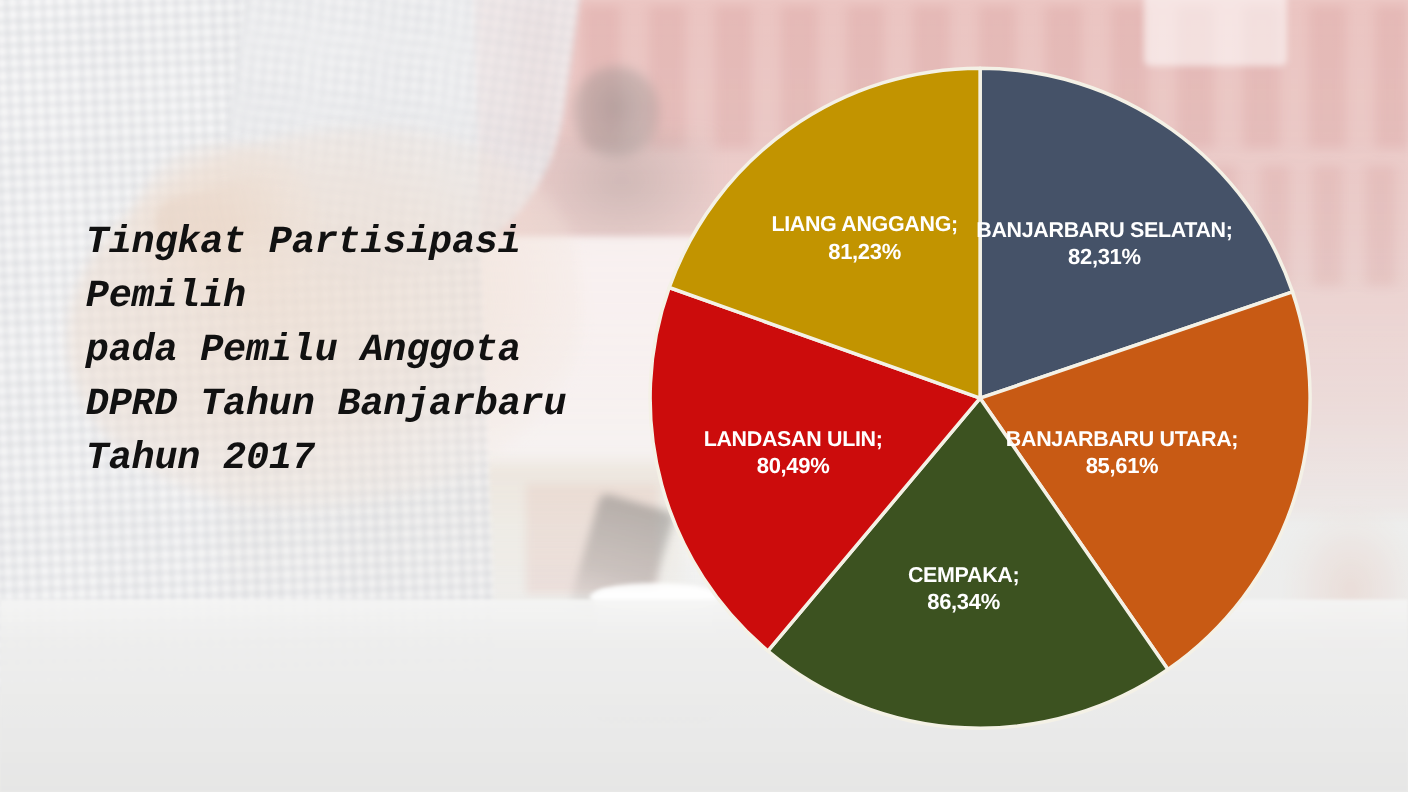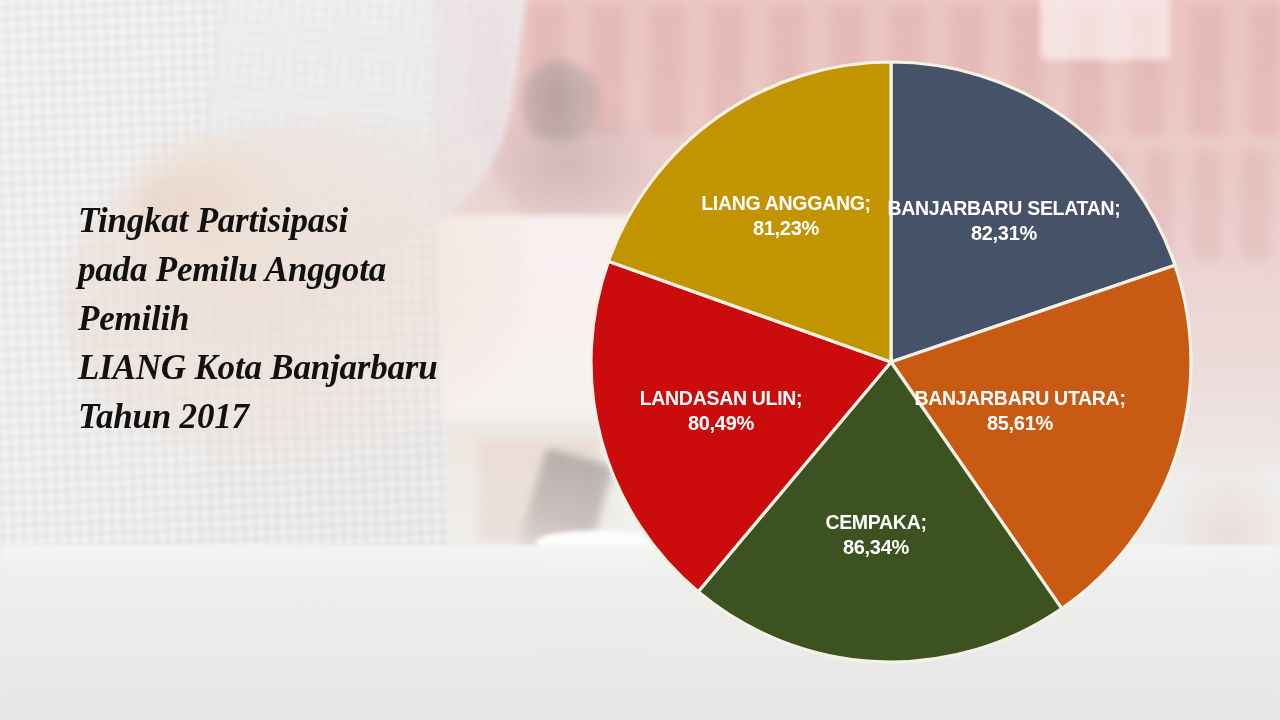--- a/index.html
+++ b/index.html
@@ -207,21 +207,21 @@
   #headline {
     position: absolute;
     left: 78px;
     top: 196px;
     width: 500px;
     z-index: 5;
   }
   #headline .hl-line {
     display: block;
     color: #111111;
-    font-family: Liberation Serif, serif;
+    font-family: Liberation Mono, monospace;
     font-weight: bold;
     font-style: italic;
     font-size: 35px;
     line-height: 49px;
     letter-spacing: -0.2px;
     white-space: nowrap;
   }
 
   
   #pie-chart {
@@ -278,23 +278,23 @@
     <div class="bg-layer bg-finger"></div>
     <div class="bg-layer bg-marker"></div>
     <div class="bg-layer bg-inkpot"></div>
     <div class="bg-layer bg-inkpot-rim"></div>
     <div class="bg-layer bg-table"></div>
     <div class="bg-layer bg-veil"></div>
   </div>
 
   <div id="headline">
     <span class="hl-line">Tingkat Partisipasi</span>
+    <span class="hl-line">Pemilih</span>
     <span class="hl-line">pada Pemilu Anggota</span>
-    <span class="hl-line">Pemilih</span>
-    <span class="hl-line">LIANG Kota Banjarbaru</span>
+    <span class="hl-line">DPRD Tahun Banjarbaru</span>
     <span class="hl-line">Tahun 2017</span>
   </div>
 
   <div id="pie-chart">
     <svg viewBox="0 0 630 630" xmlns="http://www.w3.org/2000/svg">
       <g id="slices">
           <path d="M 315 315 L 315.00 15.00 A 300 300 0 0 1 598.99 218.32 Z" fill="#455268" class="slice-path"></path>
           <path d="M 315 315 L 598.99 218.32 A 300 300 0 0 1 485.78 561.64 Z" fill="#c85a14" class="slice-path"></path>
           <path d="M 315 315 L 485.78 561.64 A 300 300 0 0 1 122.16 544.81 Z" fill="#3c5220" class="slice-path"></path>
           <path d="M 315 315 L 122.16 544.81 A 300 300 0 0 1 32.38 214.36 Z" fill="#cc0c0c" class="slice-path"></path>

